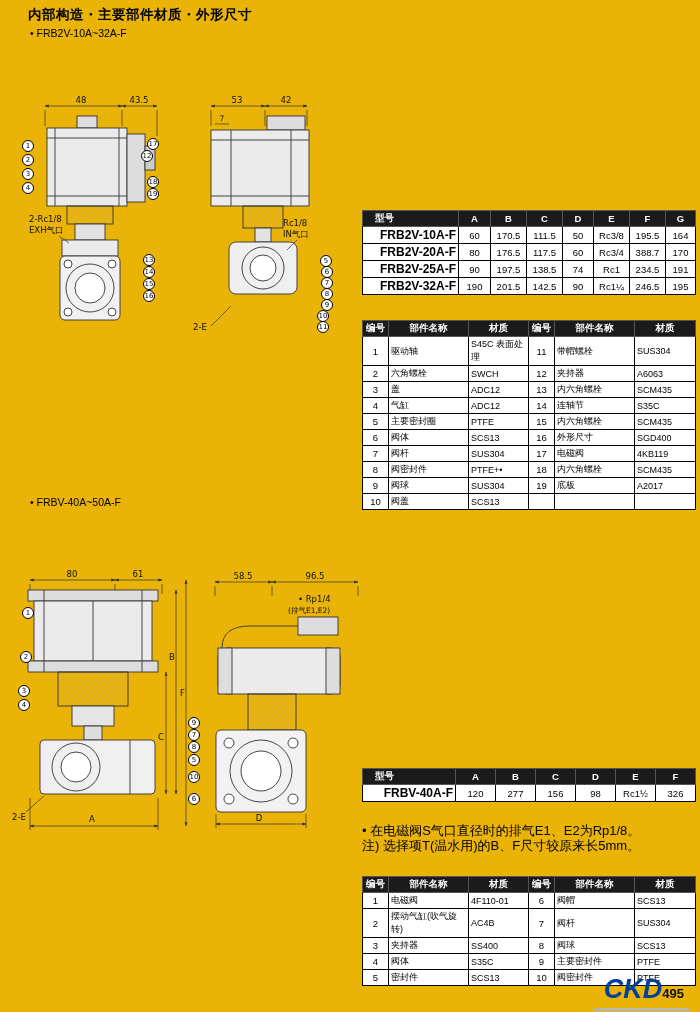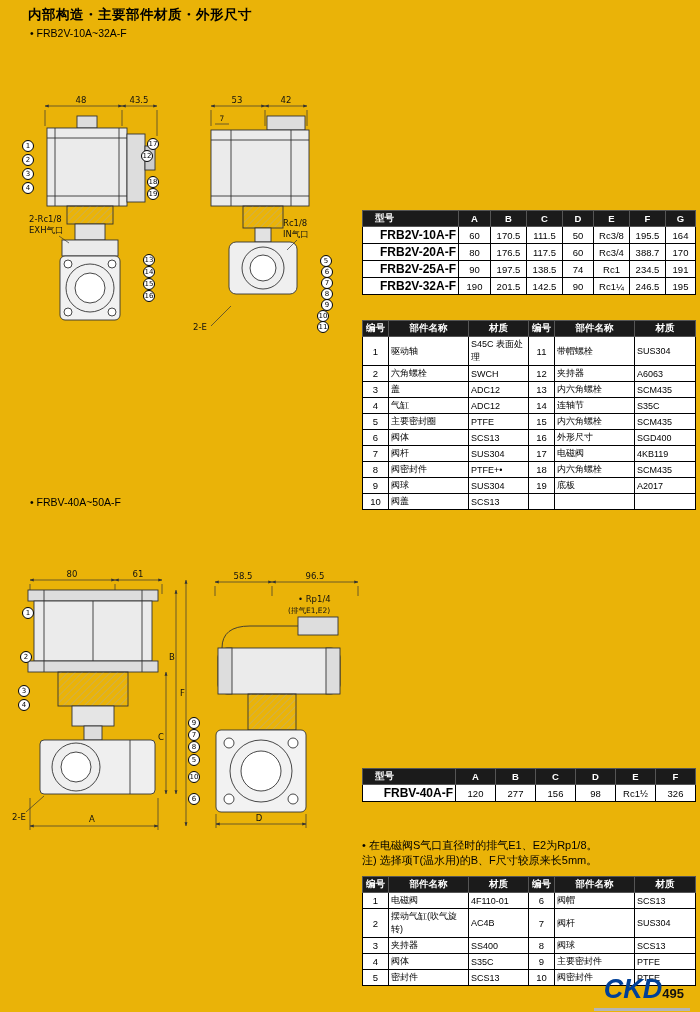--- a/index.html
+++ b/index.html
@@ -29,21 +29,21 @@
   #dim-table2 { left:362px; top:768px; width:333px; }
   #parts-table2 { left:362px; top:876px; width:333px; }
   .dim-table thead th:first-child { text-align:left; padding-left:12px; }
   .dim-table td { text-align:center; height:15px; }
   .dim-table td:first-child { text-align:right; font-weight:bold; font-size:12px; padding-left:3px; }
   .parts-table td { text-align:left; height:14px; }
   .parts-table td:nth-child(1), .parts-table td:nth-child(4) { text-align:center; }
   .parts-table td:nth-child(3), .parts-table td:nth-child(6) { font-size:9px; }
   .parts-table td:nth-child(2), .parts-table td:nth-child(5) { font-size:9px; }
 
-  .note { position:absolute; font-size:11px; width:336px;margin-top:16px; }
+  .note { position:absolute; font-size:13px; width:336px; }
   #note1 { left:362px; top:822px; }
   #note2 { left:362px; top:837px; }
 
   .callout { position:absolute; width:12px; height:12px; border:1px solid #000; border-radius:50%;
              background:#fff; font-size:7px; line-height:11px; text-align:center; color:#000; z-index:5;
              font-family:"DejaVu Sans",sans-serif; }
 
   .footer { position:absolute; right:10px; top:974px; display:flex; align-items:baseline; 
             border-bottom:3px solid #b5b5b5; padding:0 6px 3px 10px; }
   .ckd-logo { font-size:27px; font-weight:bold; font-style:italic; color:#004098; }

